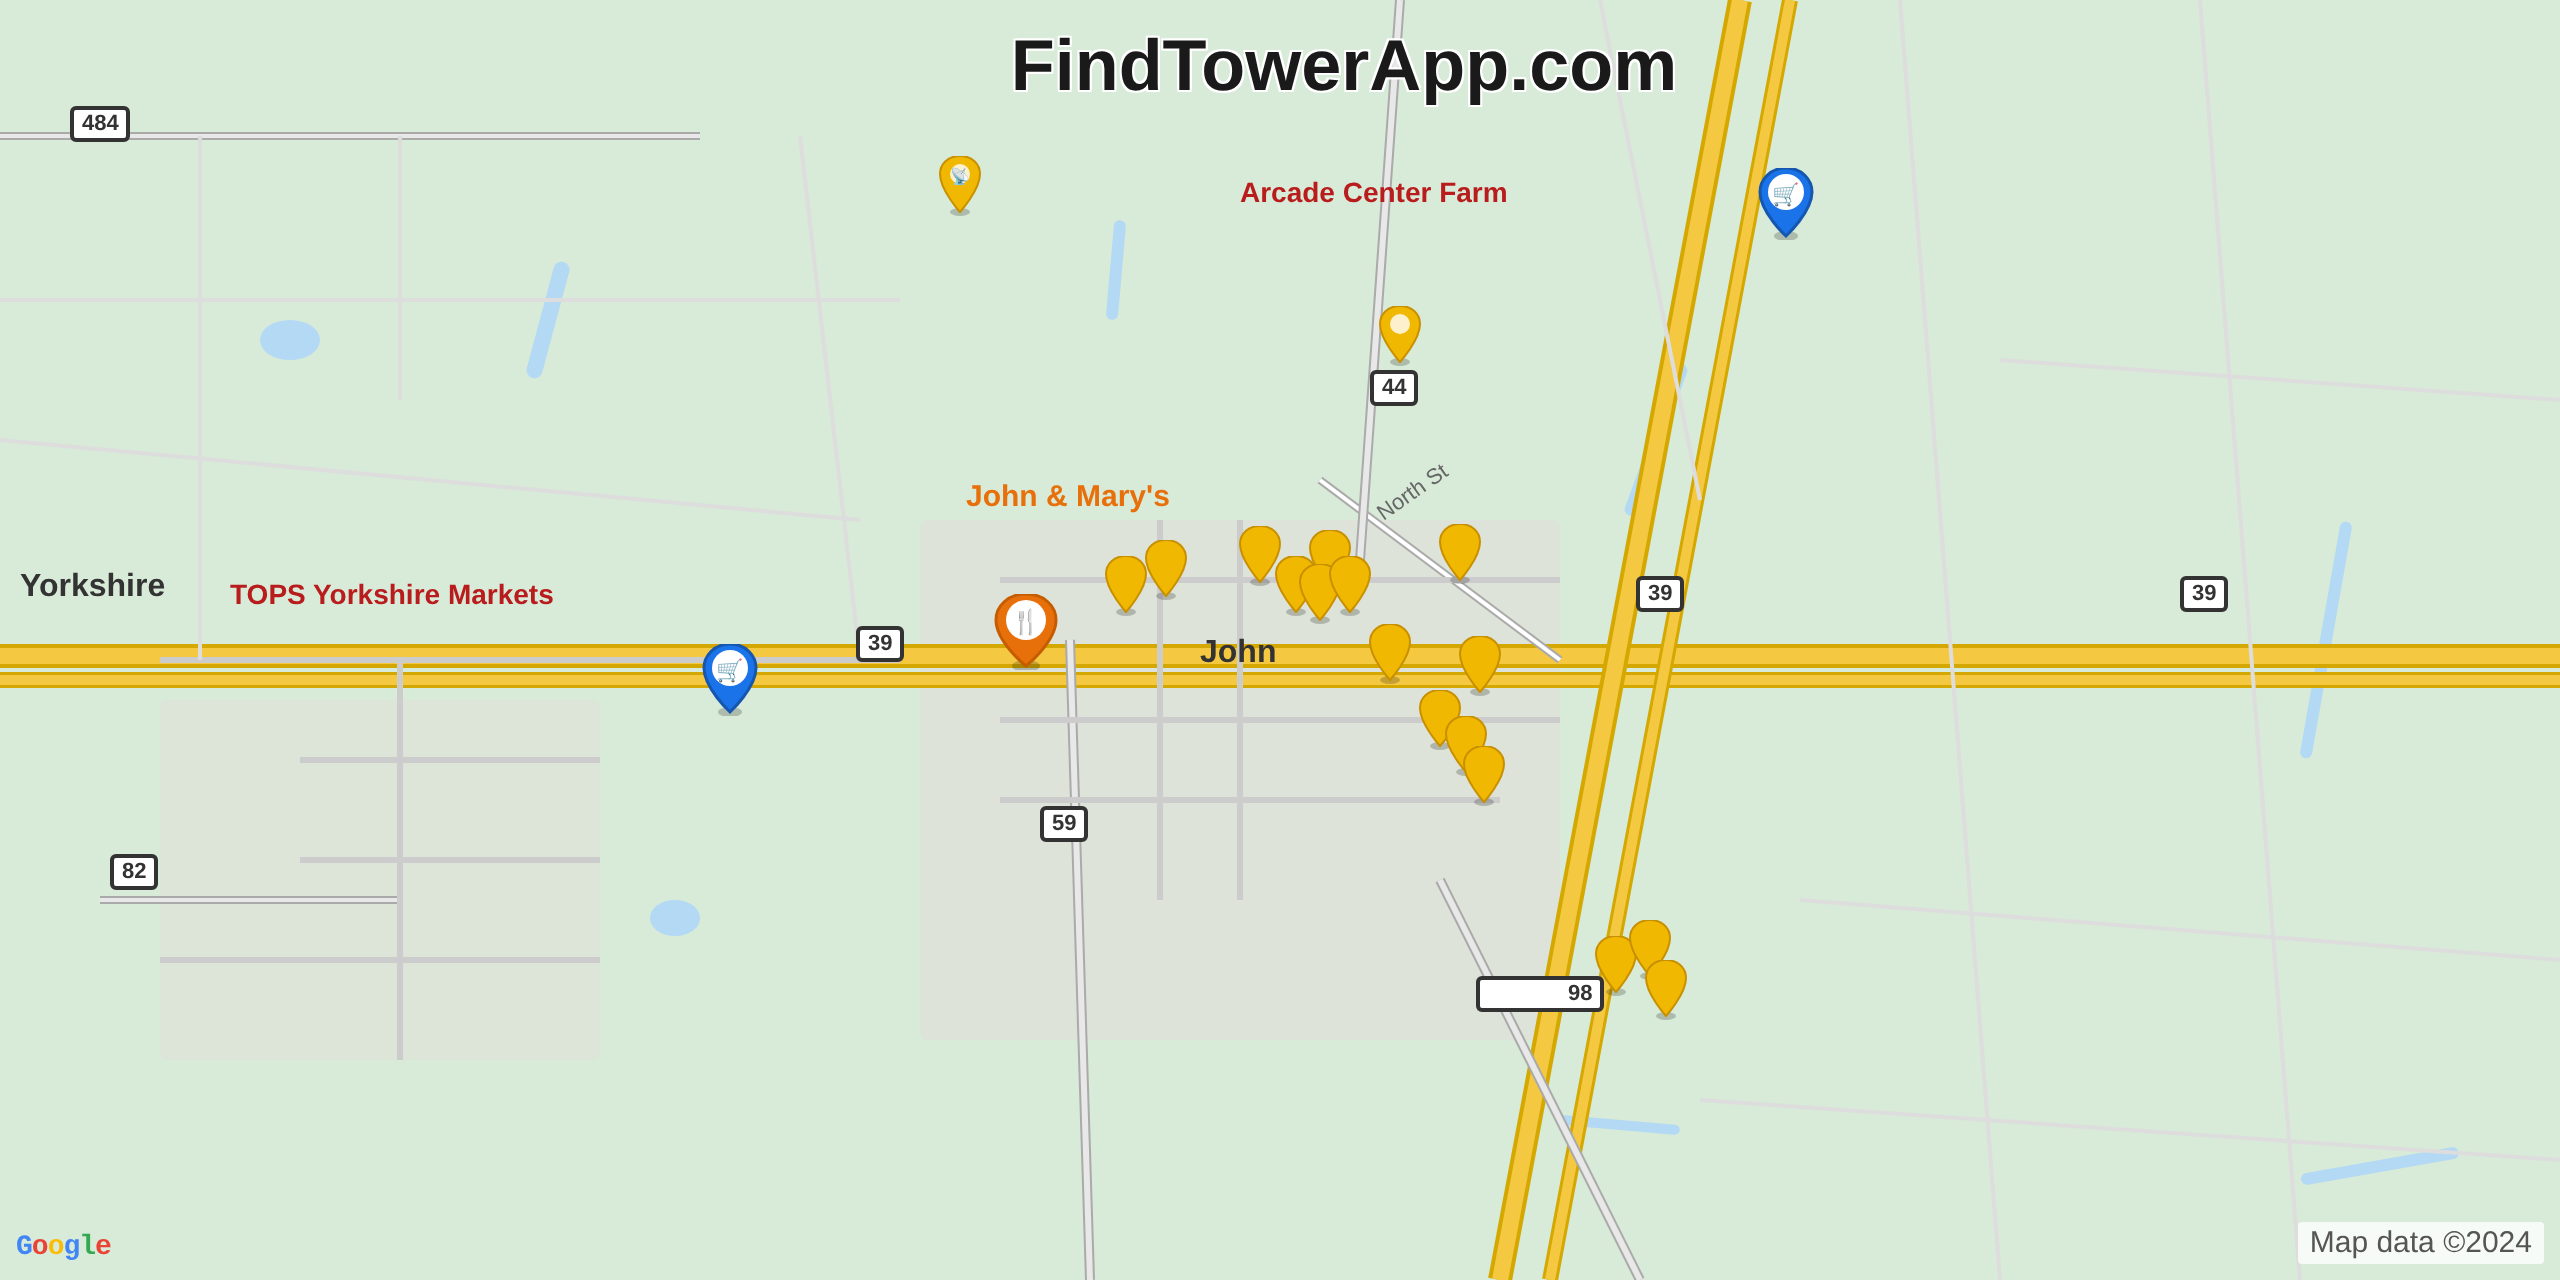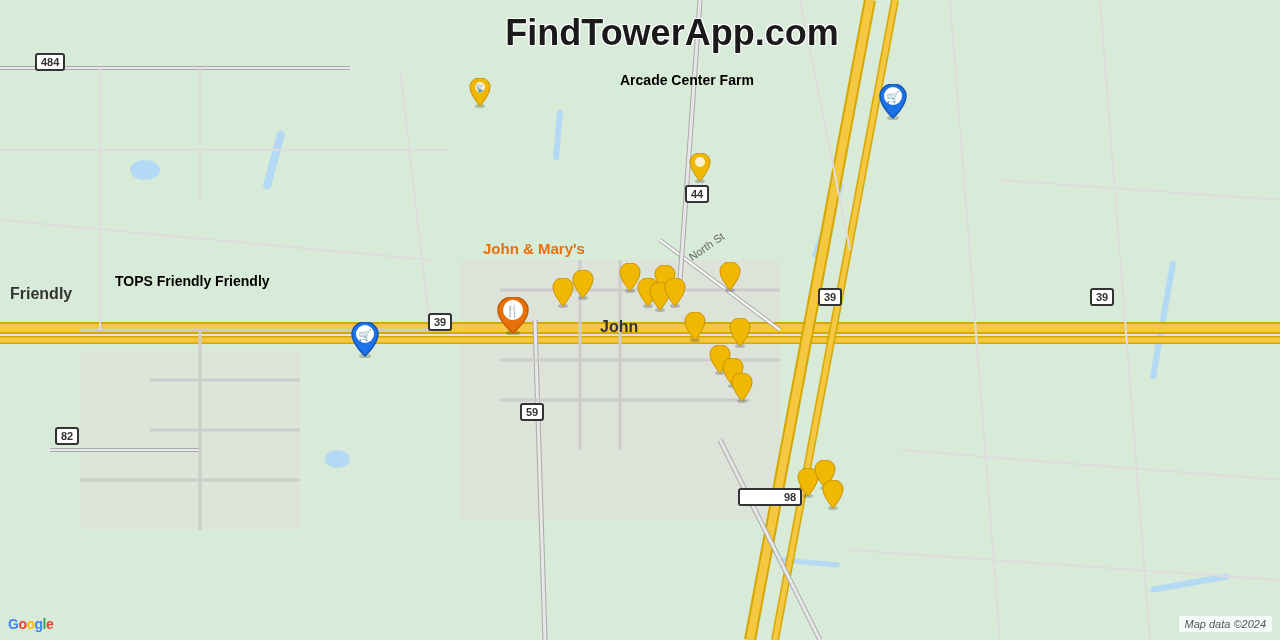--- a/index.html
+++ b/index.html
@@ -46,23 +46,24 @@
     .place-label {
       position: absolute;
       color: #555;
       font-size: 13px;
       font-weight: 600;
       white-space: nowrap;
       z-index: 50;
     }
 
     .place-label-blue {
-      color: #000000;
+      color: #b91c1c;
       font-size: 14px;
       font-weight: 600;
+      margin-top: 16px;
     }
 
     .place-label-orange {
       color: #e8700a;
       font-size: 15px;
       font-weight: 700;
     }
 
     
     .route-shield {
@@ -111,38 +112,38 @@
 
     
     .google-logo {
       position: absolute;
       bottom: 8px;
       left: 8px;
       z-index: 100;
       font-size: 14px;
       font-weight: bold;
       letter-spacing: -0.5px;
+      font-family: Liberation Mono, monospace;
     }
     .g-blue { color: #4285F4; }
     .g-red { color: #EA4335; }
     .g-yellow { color: #FBBC05; }
     .g-green { color: #34A853; }
 
     
     .map-attribution {
       position: absolute;
       bottom: 8px;
       right: 8px;
       background: rgba(255,255,255,0.8);
       padding: 2px 6px;
-      font-size: 11px;
+      font-size: 15px;
       color: #555;
       z-index: 100;
       border-radius: 2px;
-      font-style: italic;
     }
 
     
     .water {
       position: absolute;
       background: #b3d9f5;
       border-radius: 50%;
     }
 
     
@@ -264,25 +265,25 @@
   <div class="route-shield" style="left:818px;top:288px;">39</div>
   <div class="route-shield" style="left:1090px;top:288px;">39</div>
   <div class="route-shield" style="left:520px;top:370px;margin-top:33px;">59</div>
   <div class="route-shield" style="left:55px;top:427px;">82</div>
   <div class="route-shield" style="left:738px;top:488px;padding-left:44px;">98</div>
 
   <div class="map-title">FindTowerApp.com</div>
 
   <div class="place-label place-label-blue" style="left:620px;top:72px;">Arcade Center Farm</div>
 
-  <div class="place-label place-label-blue" style="left:115px;top:273px;font-size:14px;font-weight:700;">TOPS Friendly Friendly</div>
+  <div class="place-label place-label-blue" style="left:115px;top:273px;font-size:14px;font-weight:700;">TOPS Yorkshire Markets</div>
 
   <div class="place-label place-label-orange" style="left:483px;top:240px;">John &amp; Mary's</div>
 
-  <div class="yorkshire-label">Friendly</div>
+  <div class="yorkshire-label">Yorkshire</div>
 
   <div class="north-st-label" style="left:690px;top:252px;">North St</div>
 
   <div class="town-label" style="left:600px;top:318px;">John</div>
 
   <div class="pin pin-yellow" style="left:480px;top:108px;">
     <svg viewBox="0 0 24 30" class="pin-svg">
       <ellipse cx="12" cy="28" rx="5" ry="2" fill="rgba(0,0,0,0.2)"></ellipse>
       <path d="M12 0 C6 0 2 4 2 9 C2 17 12 28 12 28 C12 28 22 17 22 9 C22 4 18 0 12 0Z" fill="#f0b800" stroke="#c89000" stroke-width="1"></path>
       <circle cx="12" cy="9" r="5" fill="white" opacity="0.8"></circle>

